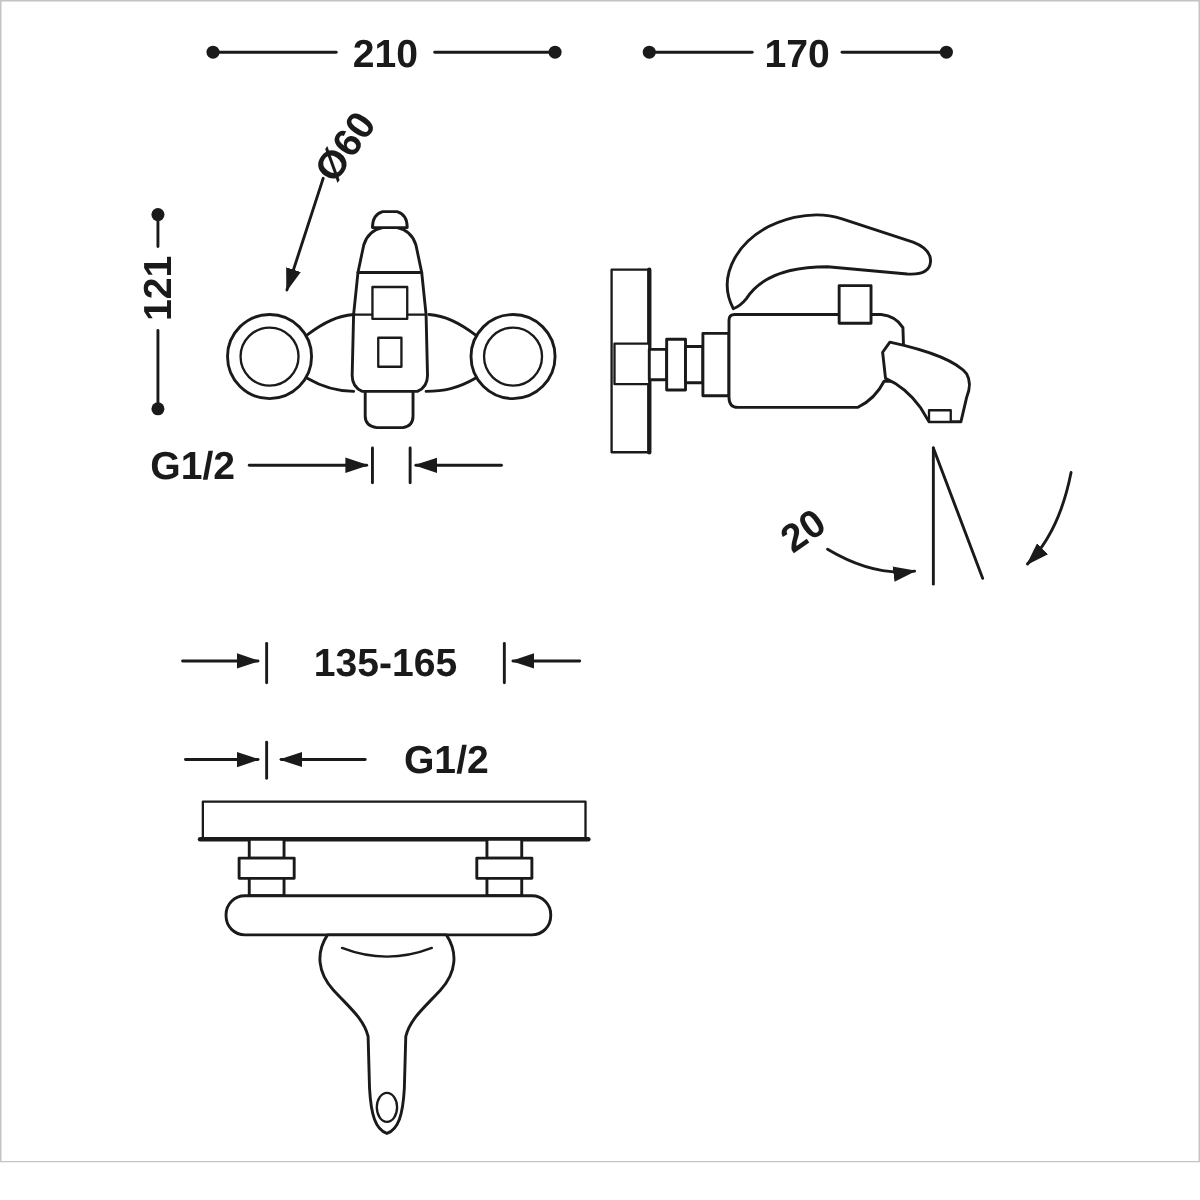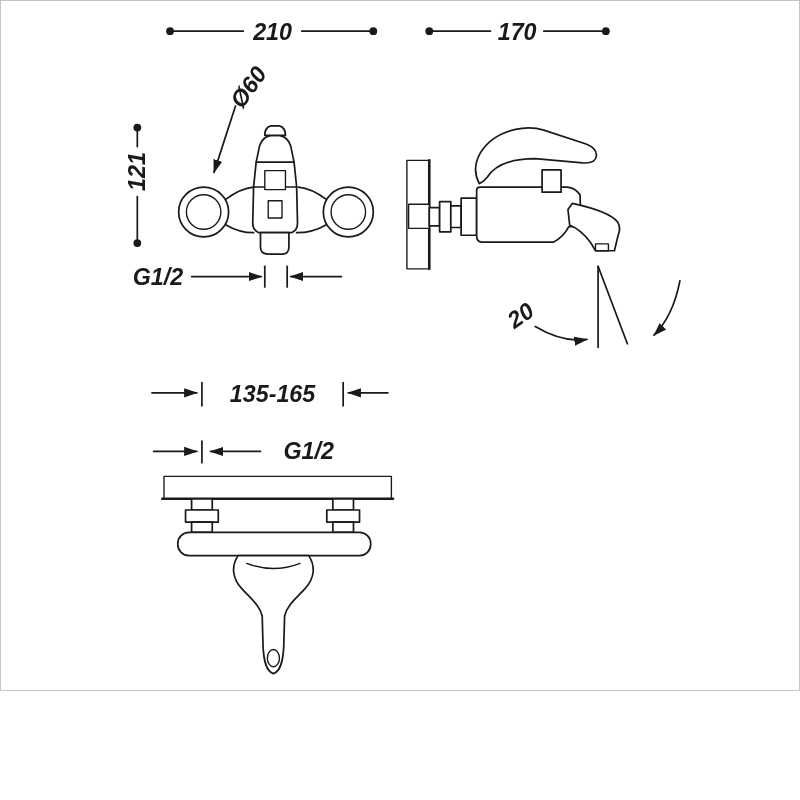--- a/index.html
+++ b/index.html
@@ -1,17 +1,17 @@
 <!DOCTYPE html>
 <html style="--ink: #1a1a1a; --paper: #ffffff; --frame: #c4c4c4;"><head>
 <meta charset="utf-8">
 <style>
   :root { --ink:#1a1a1a; --paper:#ffffff; --frame:#c4c4c4; }
   html,body{margin:0;padding:0;background:#fff;}
-  .frame{width:800px;height:691px;box-sizing:border-box;border:1px solid var(--frame);background:var(--paper);font-style:italic;}
+  .frame{width:800px;height:775px;box-sizing:border-box;border:1px solid var(--frame);background:var(--paper);}
   svg{display:block;width:100%;height:100%;}
   .stroke{stroke:var(--ink);fill:none;stroke-width:2;stroke-linecap:round;stroke-linejoin:round;}
   .shape{stroke:var(--ink);fill:var(--paper);stroke-width:2;stroke-linejoin:round;}
   .thin{stroke-width:1.6;}
   .bold{stroke-width:3;}
   .dot{fill:var(--ink);stroke:none;}
   .arrowhead{fill:var(--ink);stroke:none;}
   .hatchline{stroke:var(--ink);stroke-width:1.1;}
   text.dim{font-family:"Liberation Sans",sans-serif;font-weight:bold;font-size:27px;fill:var(--ink);}
 </style>

